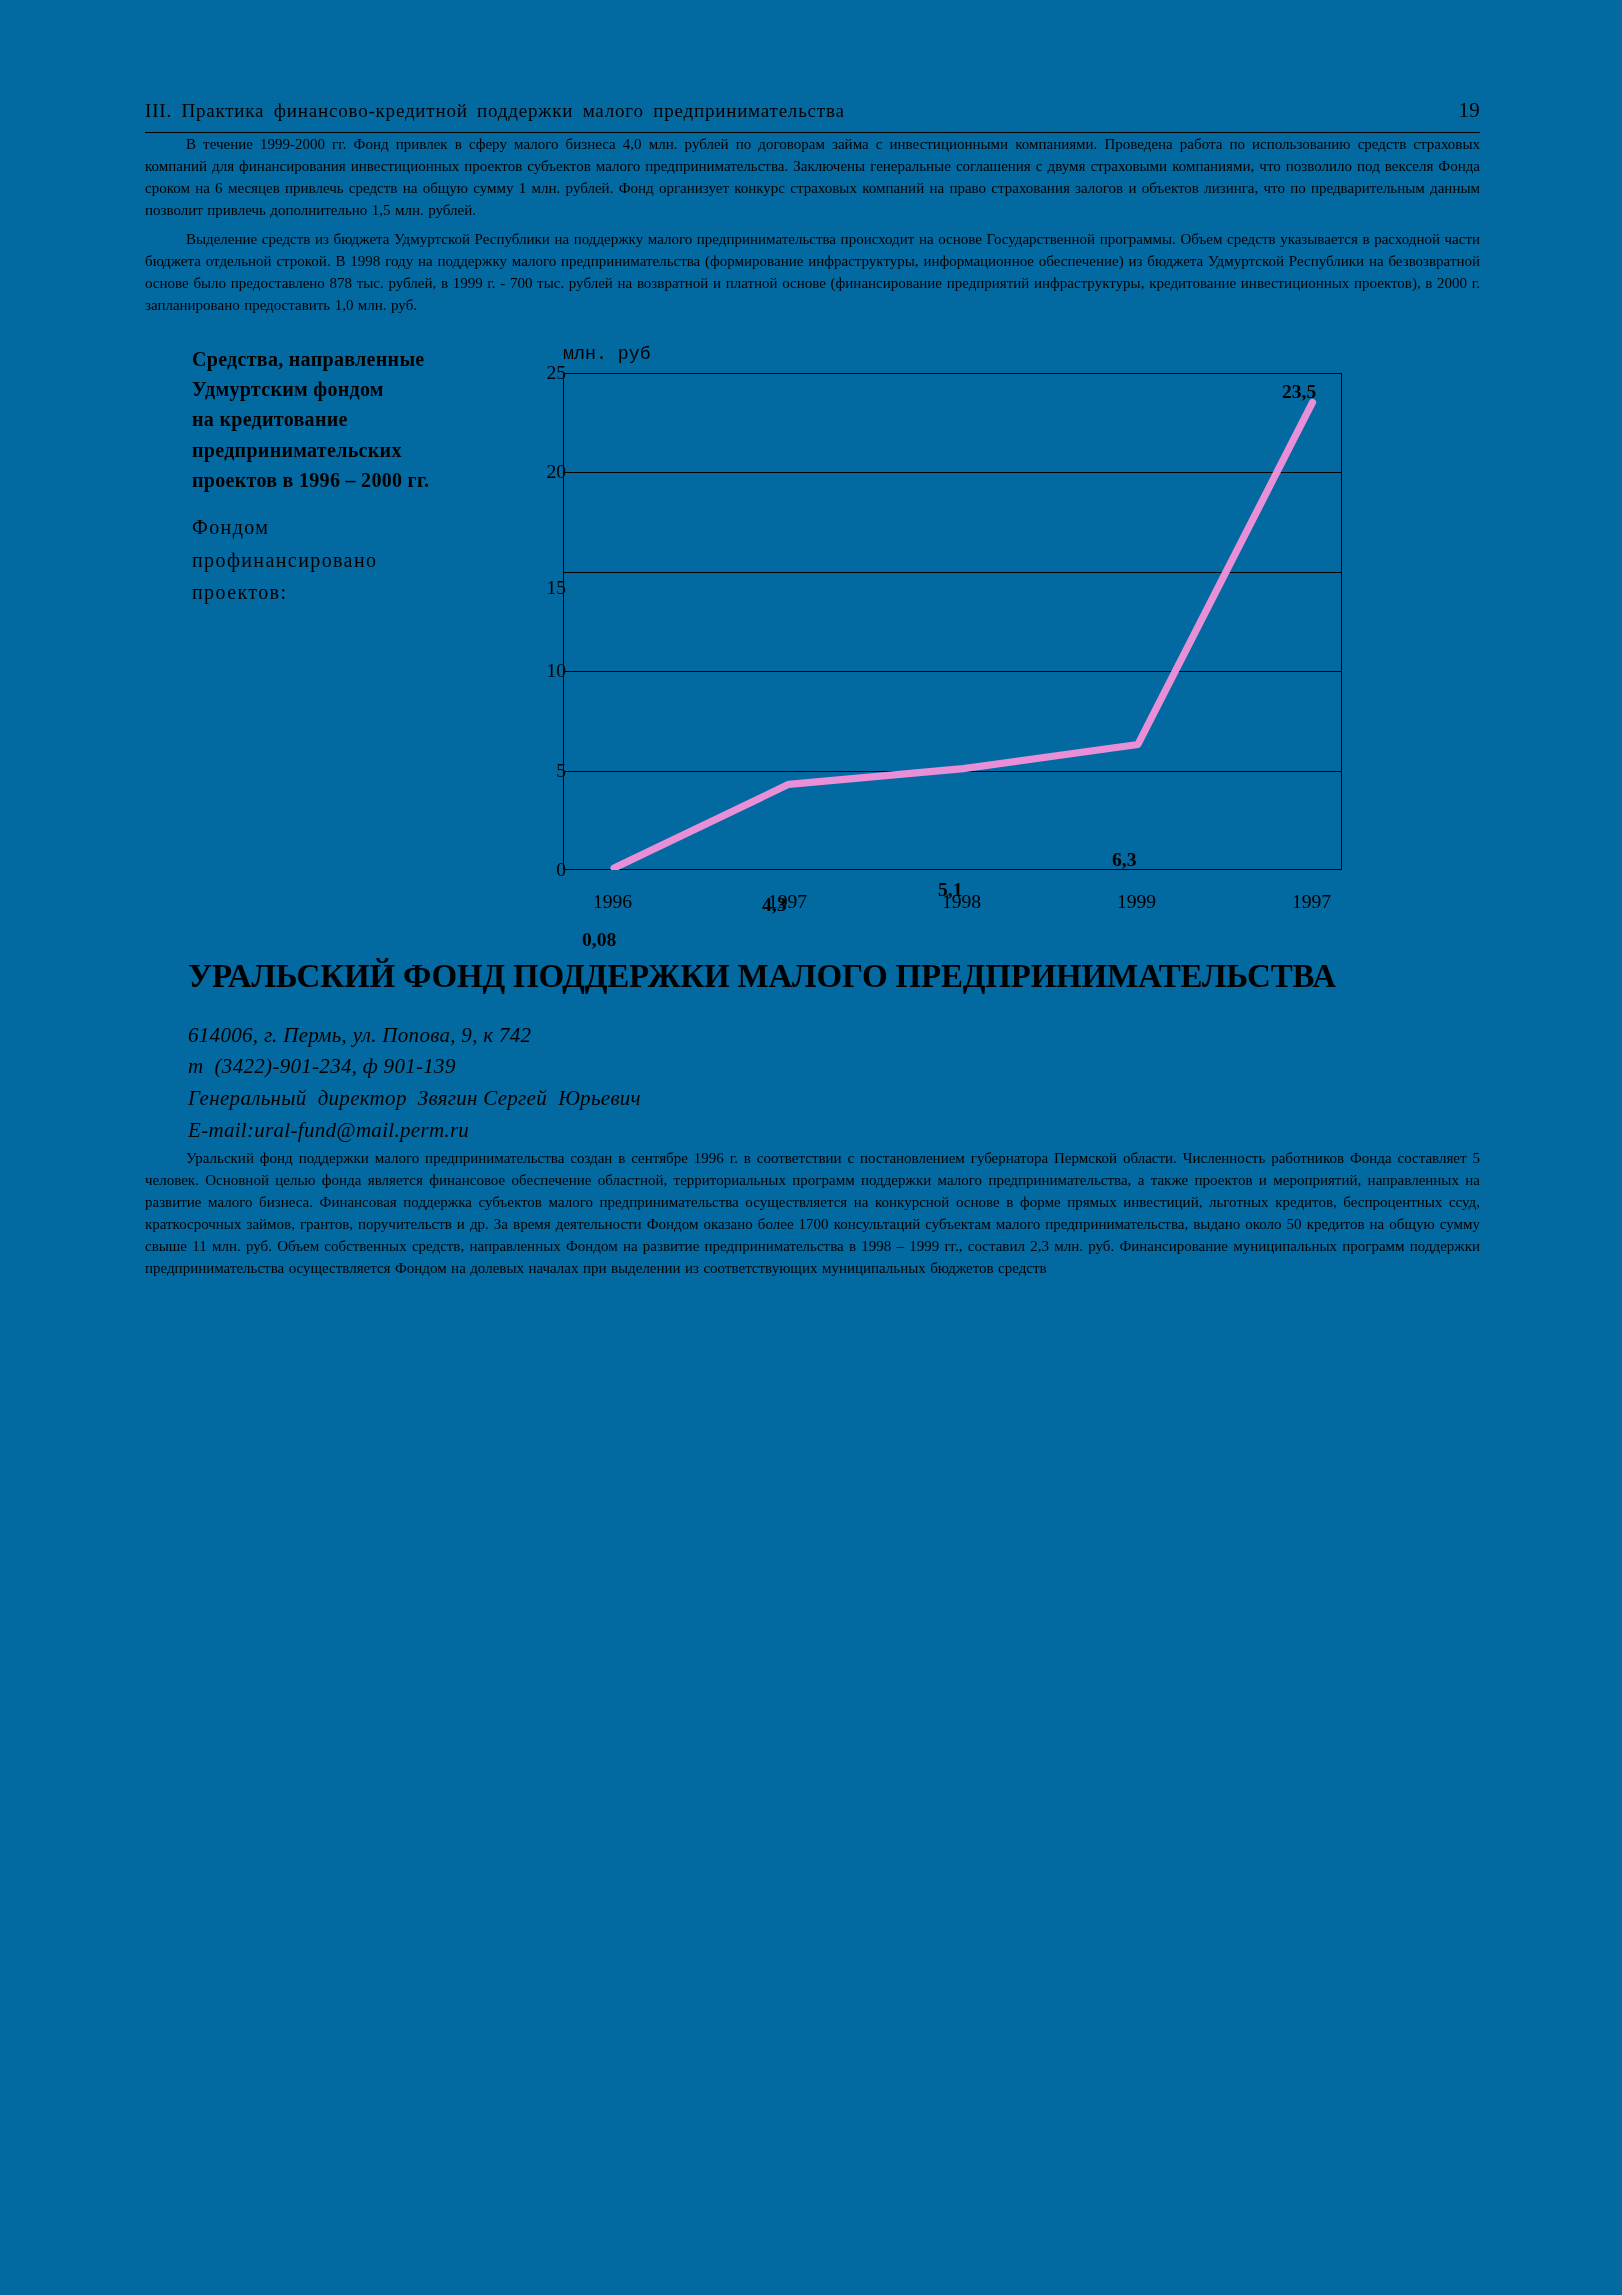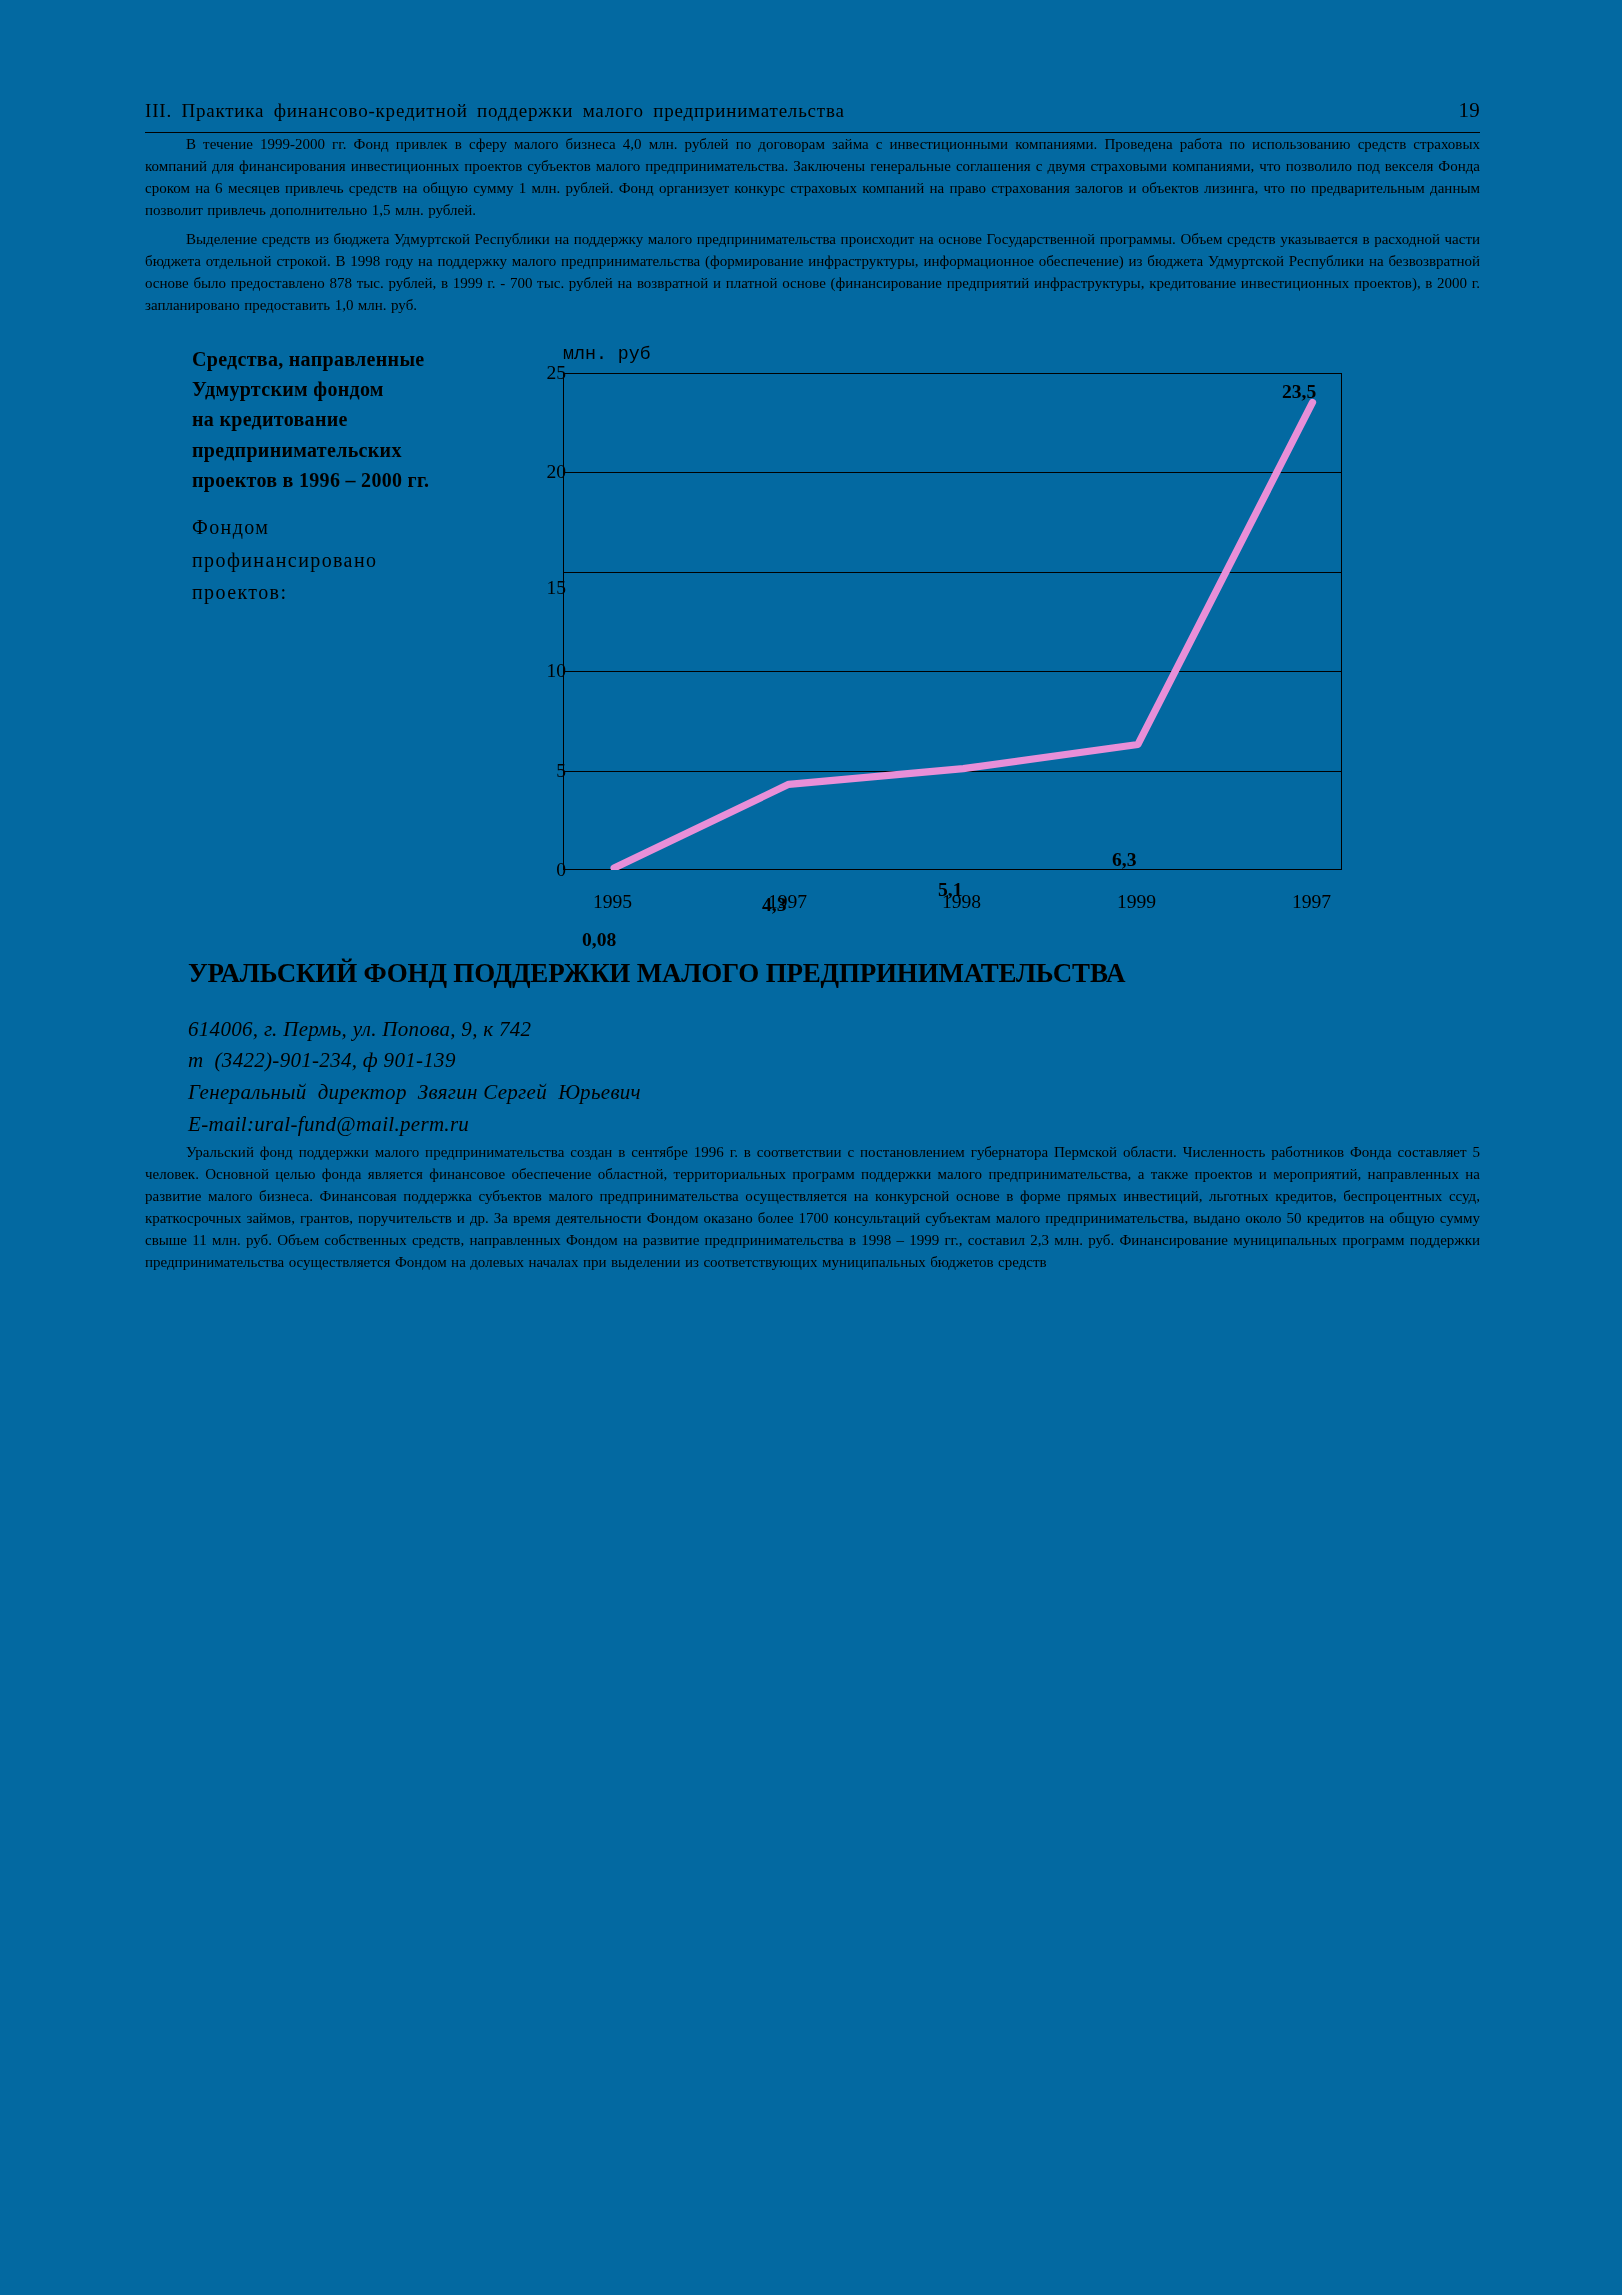--- a/index.html
+++ b/index.html
@@ -134,21 +134,21 @@
     position: absolute;
     font-size: 19.6px;
     font-weight: bold;
     font-family: "Liberation Serif", serif;
     white-space: nowrap;
   }
   svg.series { position: absolute; left: 0; top: 0; }
 
   
   h2.section {
-    font-size: 27px;
+    font-size: 33px;
     font-weight: bold;
     margin: 38px 0 0 0;
     padding-left: 43px;
     letter-spacing: -0.2px;
   }
   .addr {
     margin-top: 25px;
     padding-left: 43px;
     font-style: italic;
     font-size: 21px;
@@ -211,21 +211,21 @@
             <polyline points="76,757 343,629 610,605 877,568 1144,45" fill="none" stroke="#e88fd8" stroke-width="11" stroke-linejoin="round" stroke-linecap="round"></polyline>
           </svg>
         </div>
 
         <div class="dlabel" style="left:90px; top:585px;">0,08</div>
         <div class="dlabel" style="left:270px; top:550px;">4,3</div>
         <div class="dlabel" style="left:446px; top:535px;">5,1</div>
         <div class="dlabel" style="left:620px; top:505px;">6,3</div>
         <div class="dlabel" style="left:790px; top:37px;">23,5</div>
 
-        <div class="xtick" style="left:68px;">1995</div>
+        <div class="xtick" style="left:68px;">1996</div>
         <div class="xtick" style="left:243px;">1997</div>
         <div class="xtick" style="left:417px;">1998</div>
         <div class="xtick" style="left:592px;">1999</div>
         <div class="xtick" style="left:767px;">1997</div>
       </div>
     </div>
 
     <h2 class="section">УРАЛЬСКИЙ ФОНД ПОДДЕРЖКИ МАЛОГО ПРЕДПРИНИМАТЕЛЬСТВА</h2>
 
     <div class="addr">

